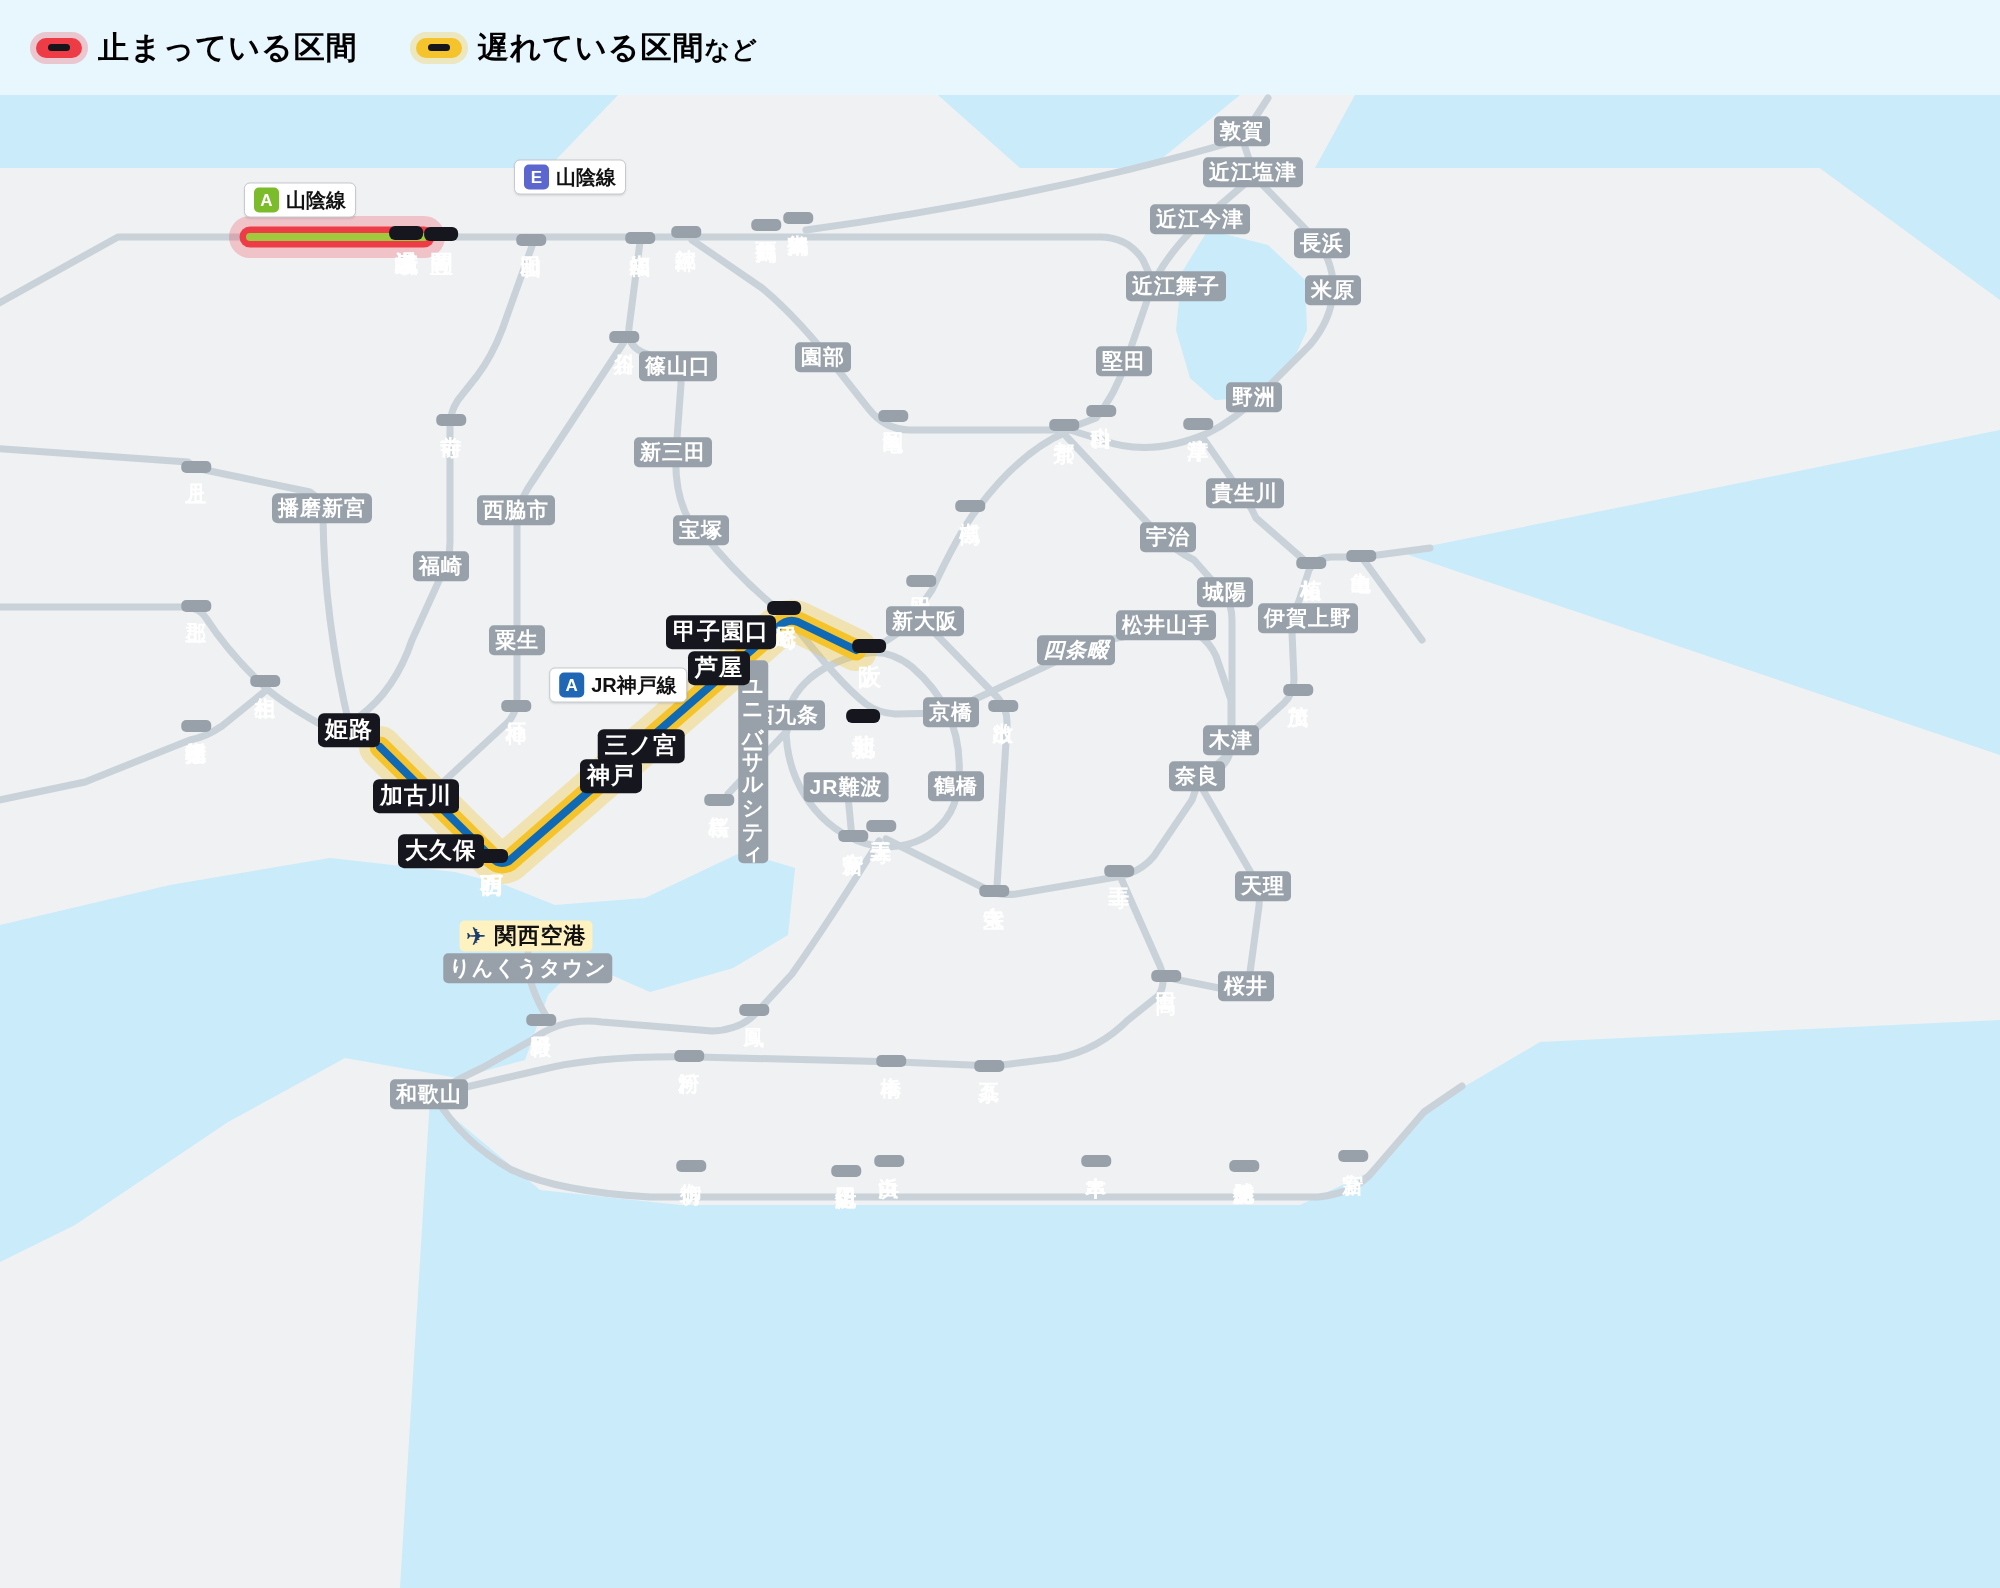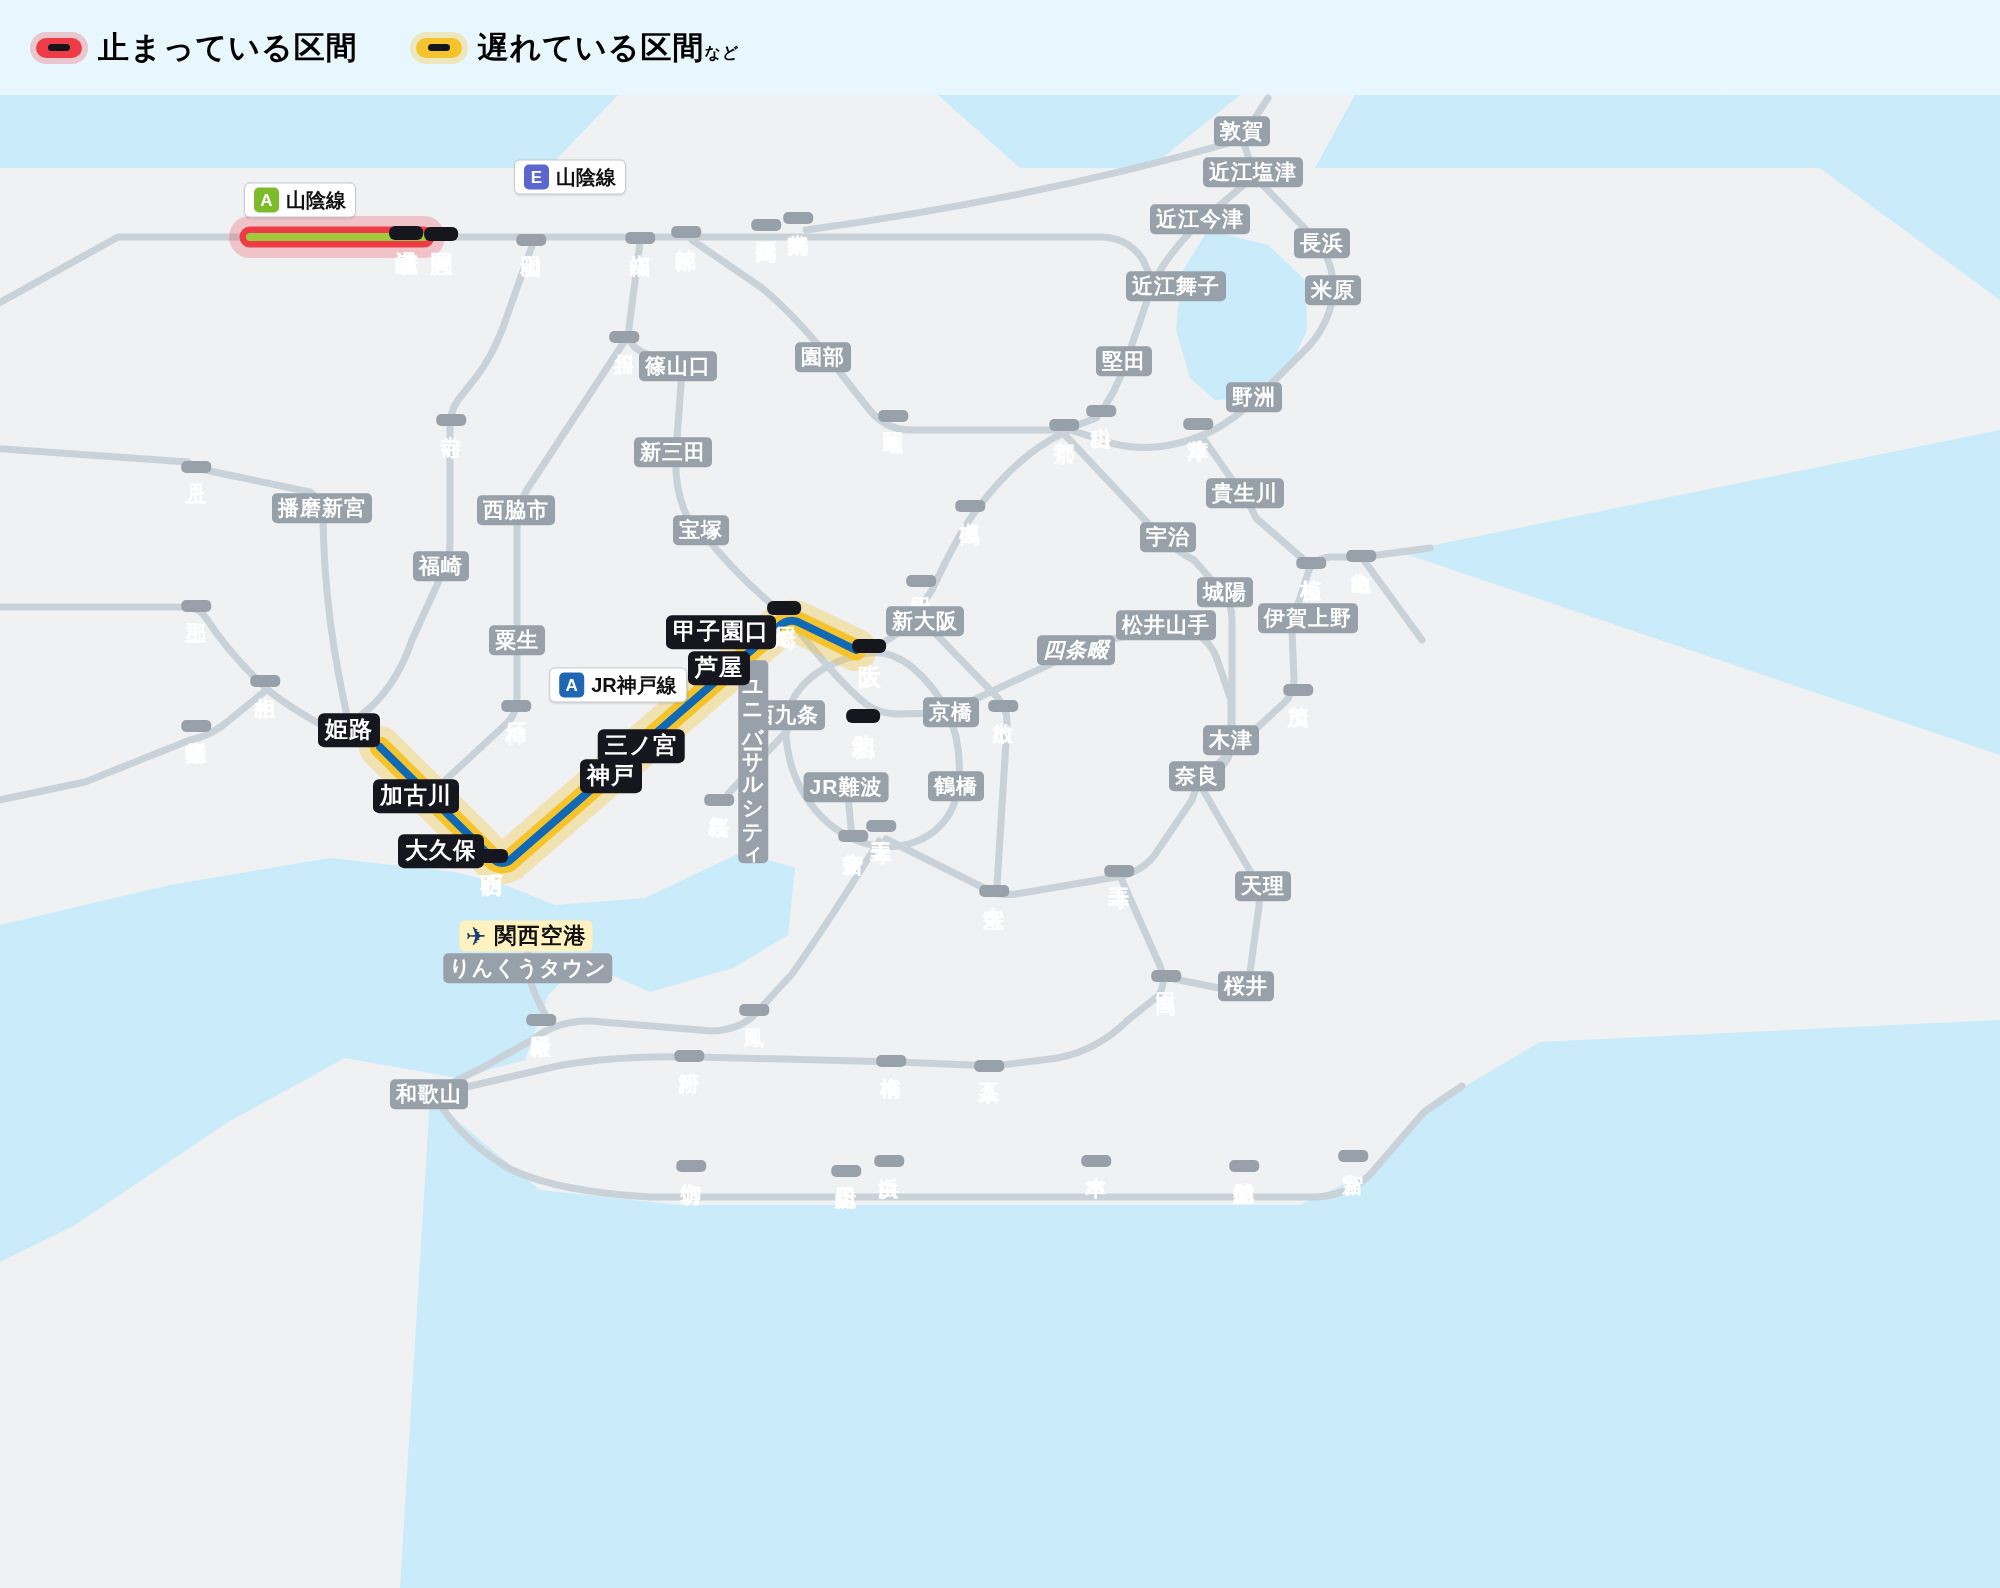--- a/index.html
+++ b/index.html
@@ -24,21 +24,21 @@
   #legend{
     position:absolute;left:0;top:0;width:1588px;height:95px;
     display:flex;align-items:center;padding-left:36px;box-sizing:border-box;gap:58px;z-index:20;
   }
   .legend-item{display:flex;align-items:center;gap:16px;}
   .pill{width:46px;height:20px;border-radius:11px;display:flex;align-items:center;justify-content:center;flex:0 0 auto;}
   .pill.stopped{background:var(--stopped,#ee3c47);box-shadow:0 0 0 6px rgba(238,60,71,.25);}
   .pill.delayed{background:var(--delayed,#f5c42d);box-shadow:0 0 0 6px rgba(245,196,45,.30);}
   .dash{width:22px;height:7px;border-radius:3.5px;background:#15151c;}
   .legend-text{font-size:31px;font-weight:bold;color:#000;letter-spacing:1px;}
-  .legend-text .suffix{font-size:16px;font-weight:bold;}
+  .legend-text .suffix{font-size:25px;font-weight:bold;}
 
   
   #station-layer,#badge-layer{position:absolute;left:0;top:0;width:2000px;height:1588px;z-index:10;pointer-events:none;}
   .station{
     position:absolute;transform:translate(-50%,-50%);
     background:var(--stationGray,#98a1aa);color:#fff;
     font-weight:bold;font-size:21px;line-height:1.12;
     border-radius:5px;padding:3px 6px;white-space:nowrap;letter-spacing:1px;
   }
   .station.v{writing-mode:vertical-rl;text-orientation:upright;padding:6px 3px;letter-spacing:0;}
@@ -163,21 +163,21 @@
       <div class="station h" style="left: 823px; top: 357px;">園部</div>
       <div class="station h" style="left: 1124px; top: 361px;">堅田</div>
       <div class="station h" style="left: 1254px; top: 397px;">野洲</div>
       <div class="station v" style="left: 893px; top: 416px;">亀岡</div>
       <div class="station v" style="left: 1101px; top: 411px;">山科</div>
       <div class="station v" style="left: 1064px; top: 425px;">京都</div>
       <div class="station v" style="left: 1198px; top: 424px;">草津</div>
       <div class="station v" style="left: 451px; top: 420px;">寺前</div>
       <div class="station h" style="left: 673px; top: 452px;">新三田</div>
       <div class="station v" style="left: 196px; top: 467px;">上月</div>
-      <div class="station h" style="left: 322px; top: 508px;">播磨新宮</div>
+      <div class="station h" style="left: 322px; top: 508px; border-radius: 6px;">播磨新宮</div>
       <div class="station h" style="left: 516px; top: 510px;">西脇市</div>
       <div class="station h" style="left: 1245px; top: 493px;">貴生川</div>
       <div class="station h" style="left: 701px; top: 530px;">宝塚</div>
       <div class="station v" style="left: 970px; top: 506px;">高槻</div>
       <div class="station h" style="left: 1168px; top: 537px;">宇治</div>
       <div class="station h" style="left: 441px; top: 566px;">福崎</div>
       <div class="station v" style="left: 1311px; top: 563px;">柘植</div>
       <div class="station v" style="left: 1361px; top: 556px;">亀山</div>
       <div class="station v" style="left: 921px; top: 581px;">吹田</div>
       <div class="station h" style="left: 1225px; top: 592px;">城陽</div>

